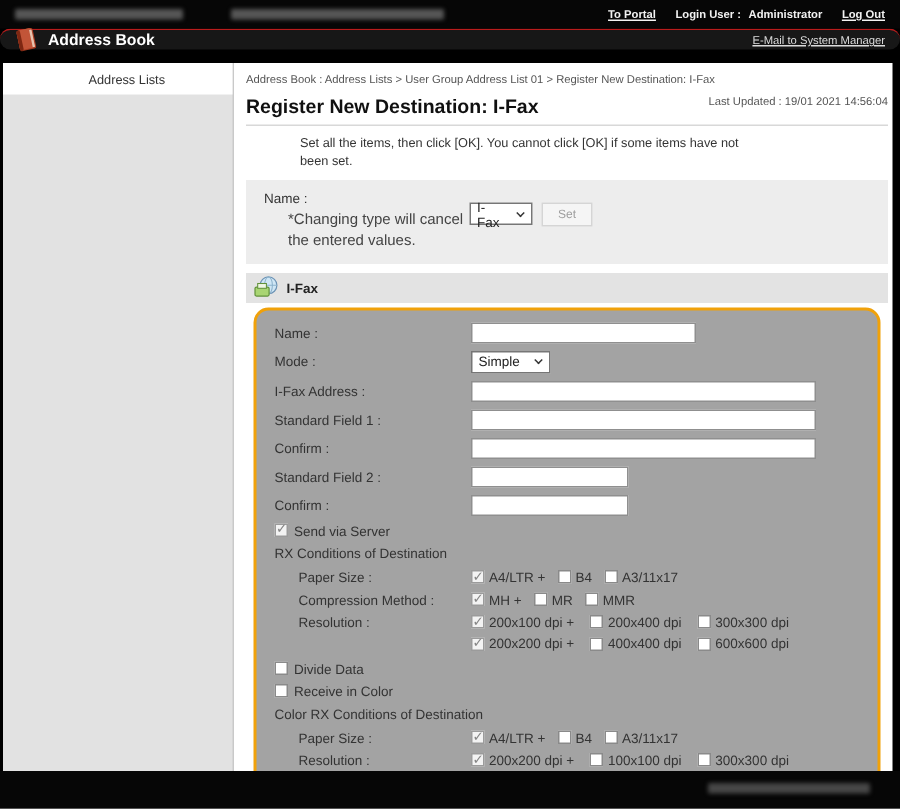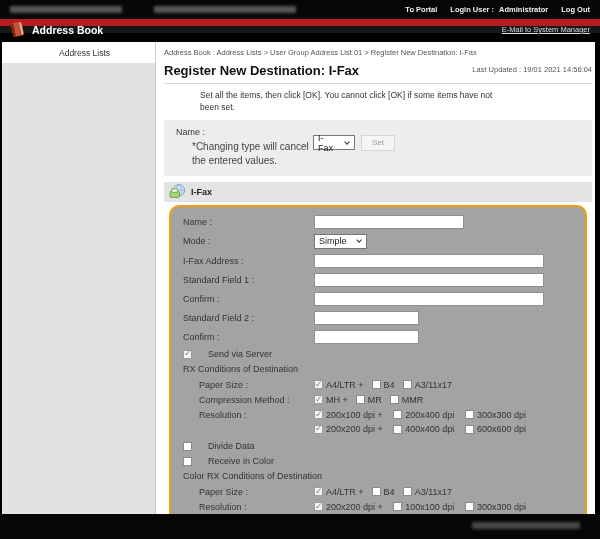--- a/index.html
+++ b/index.html
@@ -4,36 +4,36 @@
 <style>
   *{margin:0;padding:0;box-sizing:border-box;}
   html,body{width:600px;height:539px;}
   body{font-family:"Liberation Sans",sans-serif;background:#000;}
   .frame{position:relative;width:600px;height:539px;background:#000;overflow:hidden;}
 
   
   .topbar{height:19px;background:#060606;display:flex;align-items:center;padding:0 10px;color:#f2f2f2;font-size:7.5px;font-weight:bold;}
   .redact{display:inline-block;background:#565656;border-radius:1px;filter:blur(1.4px);height:7px;}
   .topbar-right{margin-left:auto;display:flex;align-items:center;gap:13px;white-space:nowrap;}
-  .toplink{cursor:pointer;}
+  .toplink{text-decoration:underline;cursor:pointer;}
   .loginpair{display:flex;gap:5px;}
 
   
-  .appbar{height:14px;background:#171717;border-top:7px solid #b91c1c;display:flex;align-items:center;padding:0 10px;}
+  .appbar{height:14px;background:#171717;border-top:1px solid #b91c1c;display:flex;align-items:center;padding:0 10px;border-radius:10px;}
   .appbar-title{color:#fff;font-weight:bold;font-size:10.5px;margin-left:7px;}
   .appbar-right{margin-left:auto;color:#dcdcdc;font-size:7.5px;text-decoration:underline;cursor:pointer;}
 
   
   .bodyrow{position:absolute;top:42px;left:2px;right:5px;bottom:25px;background:#fff;display:flex;}
   .sidebar{width:154px;flex-shrink:0;background:#e2e2e2;border-right:1px solid #c9c9c9;}
   .sidebar-top{background:#fff;height:21px;padding:6px 0 0 12px;font-size:8.5px;color:#333;cursor:pointer;text-align:center;}
   .content{flex:1;min-width:0;padding:4px 3px 0 8px;font-size:9px;color:#333;}
 
   .crumbs{font-size:7.5px;color:#555;margin:2px 0 6px;}
-  .titlerow{display:flex;align-items:center;justify-content:space-between;border-bottom:1px solid #d8d8d8;padding-bottom:5px;}
+  .titlerow{display:flex;align-items:flex-start;justify-content:space-between;border-bottom:1px solid #d8d8d8;padding-bottom:5px;}
   .title{font-size:13px;font-weight:bold;color:#101010;}
   .updated{font-size:7.5px;color:#555;padding-bottom:2px;white-space:nowrap;}
   .instrow{display:flex;justify-content:space-between;margin-top:6px;margin-left:36px;}
   .instr{width:305px;font-size:8.5px;line-height:1.4;color:#333;}
   .btns{display:flex;gap:6px;align-items:flex-start;}
   .btn{height:16px;background:#f0f0f0;border:1px solid #c6c6c6;font-size:8px;color:#333;font-family:inherit;display:inline-flex;align-items:center;justify-content:center;cursor:pointer;}
   .btn.ok{width:52px;}
   .btn.cancel{width:55px;}
   .btn.disabled{background:#f5f5f5;border-color:#d5d5d5;color:#9d9d9d;cursor:default;width:34px;}
 
@@ -56,21 +56,21 @@
   .frow .lab{width:131px;flex-shrink:0;color:#333;}
   .frow.ind .lab{width:115px;margin-left:16px;}
   .gtitle{margin-bottom:6px;margin-top:1px;color:#333;}
   .txtin{height:14px;border:1px solid #8f8f8f;background:#fff;font-size:9px;padding:0 2px;font-family:inherit;}
   .w150{width:150px;} .w230{width:230px;} .w105{width:105px;}
   .cb{width:9px;height:9px;border:1px solid #8a8a8a;background:#fff;display:inline-block;position:relative;flex-shrink:0;cursor:pointer;}
   .cb.checked{background:#f3f3f3;border-color:#9b9b9b;cursor:default;}
   .cb.checked::after{content:"\2713";position:absolute;left:0px;top:-2.5px;font-size:9px;color:#868686;}
   .opt{display:inline-flex;align-items:center;margin-right:8px;white-space:nowrap;}
   .opt .cb{margin-right:3px;}
-  .cbl{display:flex;align-items:flex-end;gap:16px;}
+  .cbl{display:flex;align-items:flex-start;gap:4px;}
   .stack{display:flex;flex-direction:column;gap:3px;}
   .plus{margin-right:3px;}
 
   
   .footer{position:absolute;left:0;right:0;bottom:0;height:25px;background:#060606;}
   .footer .redact{position:absolute;right:20px;top:8px;width:108px;height:7px;background:#474747;}
 </style>
 </head>
 <body>
 

